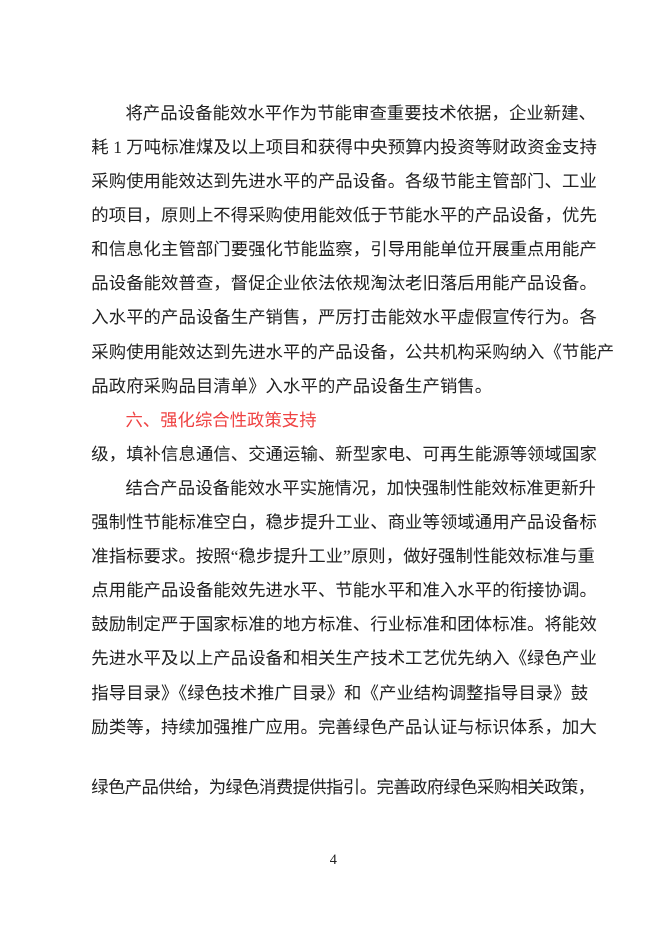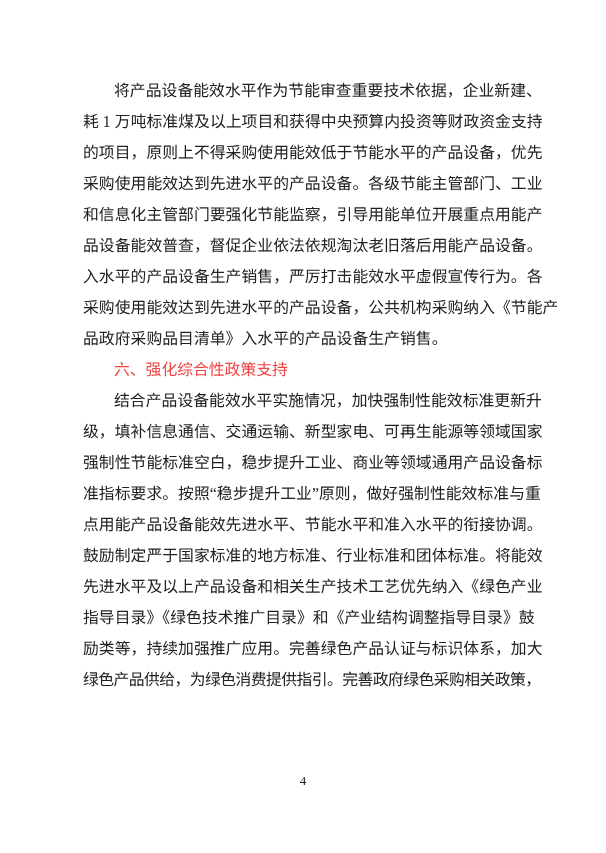--- a/index.html
+++ b/index.html
@@ -11,36 +11,37 @@
     position: relative;
     width: 606px;
     height: 853px;
     background: #ffffff;
     overflow: hidden;
     font-family: "Liberation Serif", serif;
   }
   .text-block {
     position: absolute;
     left: 83px;
-    top: 75px;
+    top: 88px;
     width: 447px;
     color: #212121;
   }
   .line {
     height: 31px;
     line-height: 31px;
     font-size: 15.8px;
     white-space: nowrap;
     letter-spacing: 0.05px;
   }
   .line.indent {
     text-indent: 31px;
   }
   .line.tight {
     letter-spacing: -0.55px;
+    margin-top: 24px;
   }
   .heading {
     height: 31px;
     line-height: 31px;
     font-size: 15.8px;
     text-indent: 31px;
     white-space: nowrap;
     color: #ef4444;
   }
   .page-footer {
@@ -55,32 +56,32 @@
   }
 </style>
 </head>
 <body>
 
 <div class="page">
   <div class="text-block">
 
     <div class="line indent">将产品设备能效水平作为节能审查重要技术依据，企业新建、</div>
     <div class="line">耗 1 万吨标准煤及以上项目和获得中央预算内投资等财政资金支持</div>
+    <div class="line">采购使用能效达到先进水平的产品设备。各级节能主管部门、工业</div>
     <div class="line">的项目，原则上不得采购使用能效低于节能水平的产品设备，优先</div>
-    <div class="line">采购使用能效达到先进水平的产品设备。各级节能主管部门、工业</div>
     <div class="line">和信息化主管部门要强化节能监察，引导用能单位开展重点用能产</div>
     <div class="line">品设备能效普查，督促企业依法依规淘汰老旧落后用能产品设备。</div>
     <div class="line">入水平的产品设备生产销售，严厉打击能效水平虚假宣传行为。各</div>
     <div class="line">采购使用能效达到先进水平的产品设备，公共机构采购纳入《节能产</div>
     <div class="line">品政府采购品目清单》入水平的产品设备生产销售。</div>
 
     <div class="heading">六、强化综合性政策支持</div>
 
+    <div class="line">级，填补信息通信、交通运输、新型家电、可再生能源等领域国家</div>
     <div class="line indent">结合产品设备能效水平实施情况，加快强制性能效标准更新升</div>
-    <div class="line">级，填补信息通信、交通运输、新型家电、可再生能源等领域国家</div>
     <div class="line">强制性节能标准空白，稳步提升工业、商业等领域通用产品设备标</div>
     <div class="line">准指标要求。按照“稳步提升工业”原则，做好强制性能效标准与重</div>
     <div class="line">点用能产品设备能效先进水平、节能水平和准入水平的衔接协调。</div>
     <div class="line">鼓励制定严于国家标准的地方标准、行业标准和团体标准。将能效</div>
     <div class="line">先进水平及以上产品设备和相关生产技术工艺优先纳入《绿色产业</div>
     <div class="line">指导目录》《绿色技术推广目录》和《产业结构调整指导目录》鼓</div>
     <div class="line">励类等，持续加强推广应用。完善绿色产品认证与标识体系，加大</div>
     <div class="line tight">绿色产品供给，为绿色消费提供指引。完善政府绿色采购相关政策，</div>
 
   </div>

